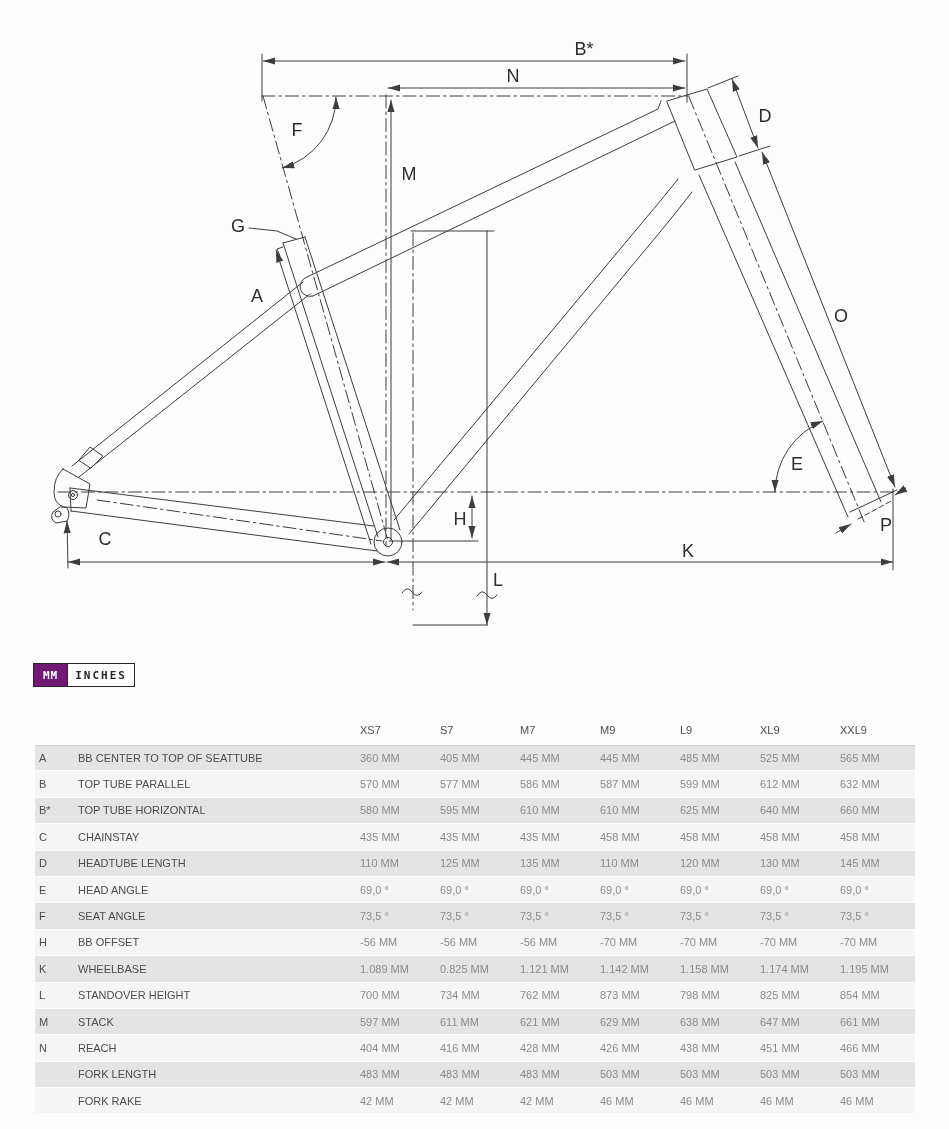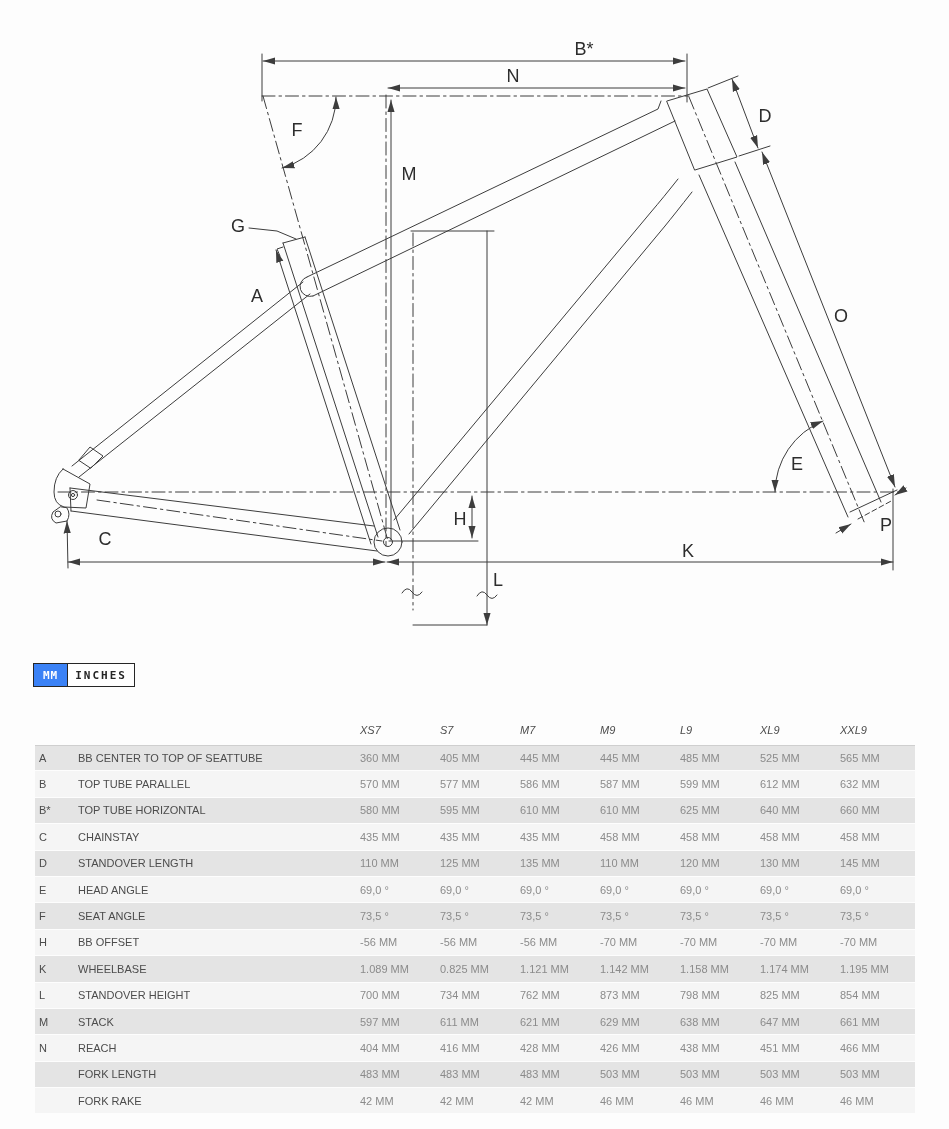--- a/index.html
+++ b/index.html
@@ -9,27 +9,27 @@
   .ln{fill:none;stroke:#3d3d3d;stroke-width:1;stroke-linecap:round;stroke-linejoin:round;}
   .cl{stroke-dasharray:13 4 2.5 4;}
   .dsh{stroke-dasharray:5 3;}
   text.dlbl{font-size:18px;fill:#2d2d2d;font-family:"Liberation Sans",sans-serif;text-anchor:middle;}
 
   .unit-toggle{position:absolute;left:33px;top:663px;display:flex;height:24px;}
   .tbtn{box-sizing:border-box;border:1px solid #262626;background:#fff;color:#262626;
         font-family:"DejaVu Sans Mono","Liberation Mono",monospace;font-weight:bold;
         font-size:11px;letter-spacing:2px;display:flex;align-items:center;justify-content:center;
         padding:0 7px;cursor:pointer;}
-  .tbtn.active{background:#3b82f6;color:#fff;letter-spacing:1px;padding:0 9px;border-color:#262626;}
+  .tbtn.active{background:#701a75;color:#fff;letter-spacing:1px;padding:0 9px;border-color:#262626;}
   .tbtn + .tbtn{margin-left:-1px;}
 
   .geo-table{position:absolute;left:35px;top:716px;width:880px;}
   .trow{display:grid;grid-template-columns:35px 285px repeat(7,80px);align-items:center;
         height:25.4px;margin-bottom:1px;font-size:11px;color:#4c4c4c;box-sizing:border-box;}
-  .trow.thead{height:28px;background:transparent;font-style:italic;}
+  .trow.thead{height:28px;background:transparent;}
   .trow.first{border-top:1px solid #cfcfcf;}
   .trow.odd{background:#e4e4e4;}
   .trow.even{background:#f5f5f5;}
   .c-letter{padding-left:4px;}
   .c-name{padding-left:0;margin-left:8px;}
   .c-val{color:#8b8b8b;padding-left:5px;white-space:nowrap;}
   .thead .c-val{color:#4c4c4c;}
 </style>
 </head>
 <body>
@@ -177,21 +177,21 @@
         <div class="c-val">435 MM</div>
         <div class="c-val">435 MM</div>
         <div class="c-val">435 MM</div>
         <div class="c-val">458 MM</div>
         <div class="c-val">458 MM</div>
         <div class="c-val">458 MM</div>
         <div class="c-val">458 MM</div>
       </div>
       <div class="trow odd">
         <div class="c-letter">D</div>
-        <div class="c-name">STANDOVER LENGTH</div>
+        <div class="c-name">HEADTUBE LENGTH</div>
         <div class="c-val">110 MM</div>
         <div class="c-val">125 MM</div>
         <div class="c-val">135 MM</div>
         <div class="c-val">110 MM</div>
         <div class="c-val">120 MM</div>
         <div class="c-val">130 MM</div>
         <div class="c-val">145 MM</div>
       </div>
       <div class="trow even">
         <div class="c-letter">E</div>

